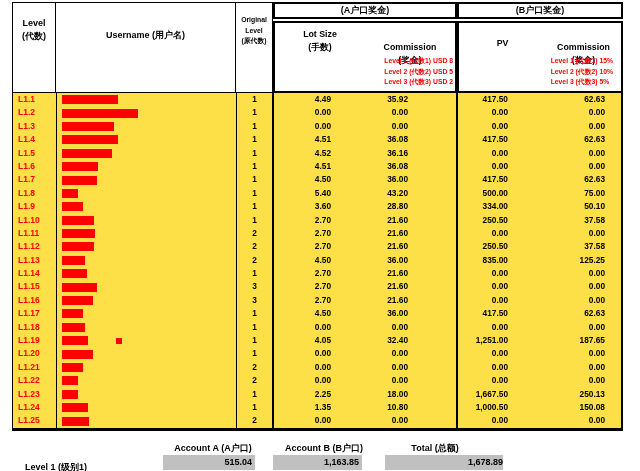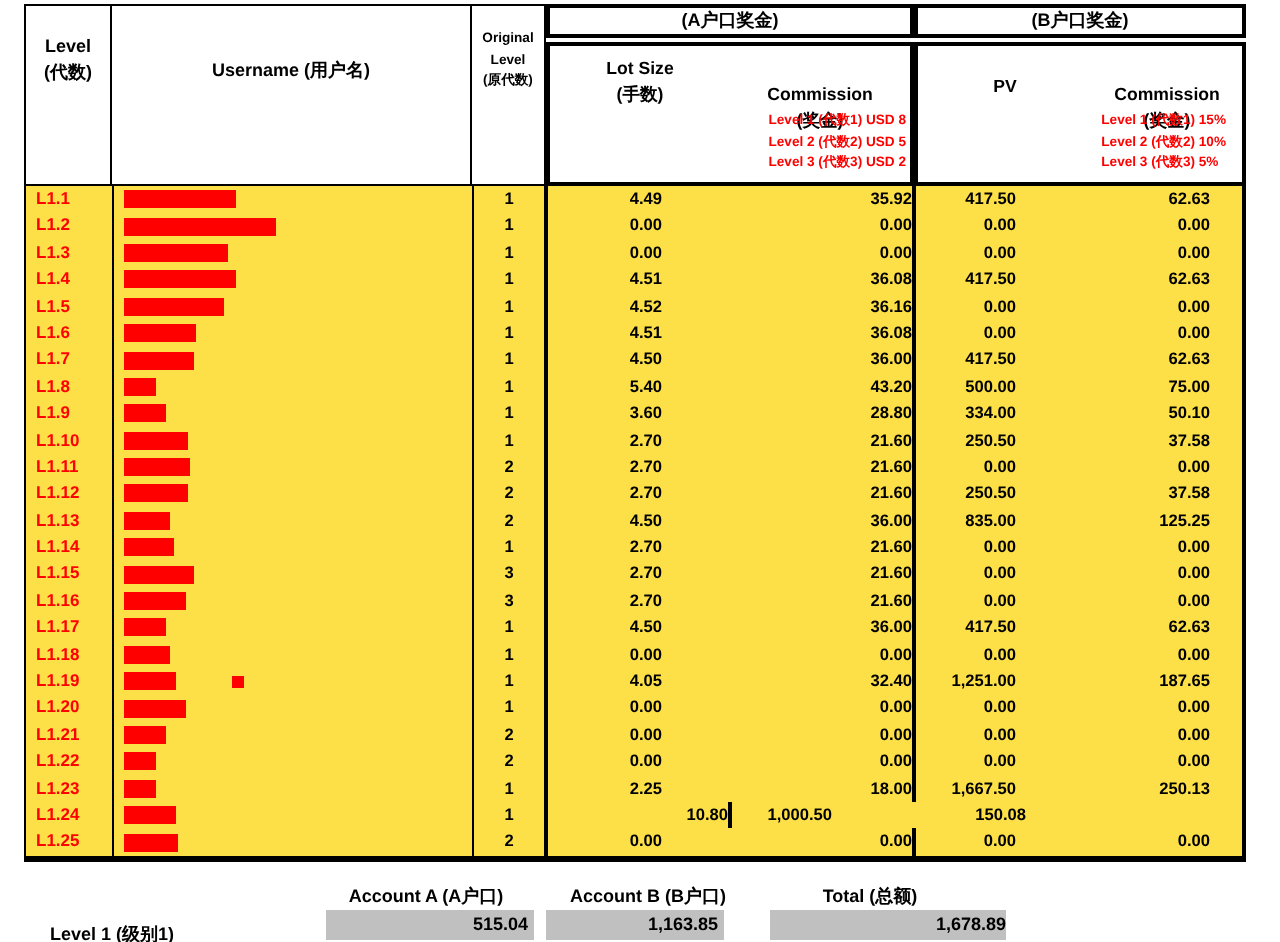--- a/index.html
+++ b/index.html
@@ -34,32 +34,32 @@
   .data{width:611px;border-left:1px solid #000;border-right:2px solid #000;
         border-bottom:3px solid #000;background:#fde047;}
   .row{display:flex;height:13.4px;line-height:13.4px;font-size:8.3px;}
   .c{height:100%;}
   .c-lvl{width:44px;border-right:1px solid #000;color:#f00;padding-left:5px;font-size:8.5px;}
   .c-usr{width:180px;border-right:1px solid #000;}
   .redact{display:inline-block;vertical-align:top;margin-top:2.2px;margin-left:5px;height:9px;background:#f00;}
   .redact.mark{margin-left:28px;width:6px;height:6px;margin-top:3.5px;}
   .c-org{width:37px;border-right:2px solid #000;text-align:center;}
   .c-lot{width:92px;text-align:right;padding-right:35px;}
-  .c-cma{width:92px;border-right:2px solid #000;text-align:right;}
+  .c-cma{width:92px;border-right:2px solid #000;text-align:right;padding-right:48px;}
   .c-pv{width:87px;text-align:right;padding-right:37px;}
   .c-cmb{width:76px;text-align:right;padding-right:16px;}
 
   
   .f-label{position:absolute;top:442px;height:12px;font-size:9px;line-height:12px;text-align:center;}
   #fa-label{left:163px;width:100px;}
   #fb-label{left:273px;width:102px;}
   #ft-label{left:381px;width:108px;}
   .f-cell{position:absolute;top:455px;height:15px;background:#c0c0c0;font-size:9px;
           line-height:15px;text-align:right;}
-  #fa-cell{left:163px;width:104px;padding-right:3px;}
+  #fa-cell{left:163px;width:92px;padding-right:3px;}
   #fb-cell{left:273px;width:89px;padding-right:3px;}
   #ft-cell{left:385px;width:118px;}
   .f-level1{position:absolute;left:25px;top:461px;font-size:9px;}
 </style>
 </head>
 <body>
 
 <div id="app">
 
   <div class="tbl">
@@ -315,20 +315,21 @@
       <div class="c c-org">1</div>
       <div class="c c-lot">2.25</div>
       <div class="c c-cma">18.00</div>
       <div class="c c-pv">1,667.50</div>
       <div class="c c-cmb">250.13</div>
     </div>
         <div class="row">
       <div class="c c-lvl">L1.24</div>
       <div class="c c-usr"><span class="redact" style="width: 26px;"></span></div>
       <div class="c c-org">1</div>
+      <div class="c c-lot">1.35</div>
       <div class="c c-cma">10.80</div>
       <div class="c c-pv">1,000.50</div>
       <div class="c c-cmb">150.08</div>
     </div>
         <div class="row">
       <div class="c c-lvl">L1.25</div>
       <div class="c c-usr"><span class="redact" style="width: 27px;"></span></div>
       <div class="c c-org">2</div>
       <div class="c c-lot">0.00</div>
       <div class="c c-cma">0.00</div>

